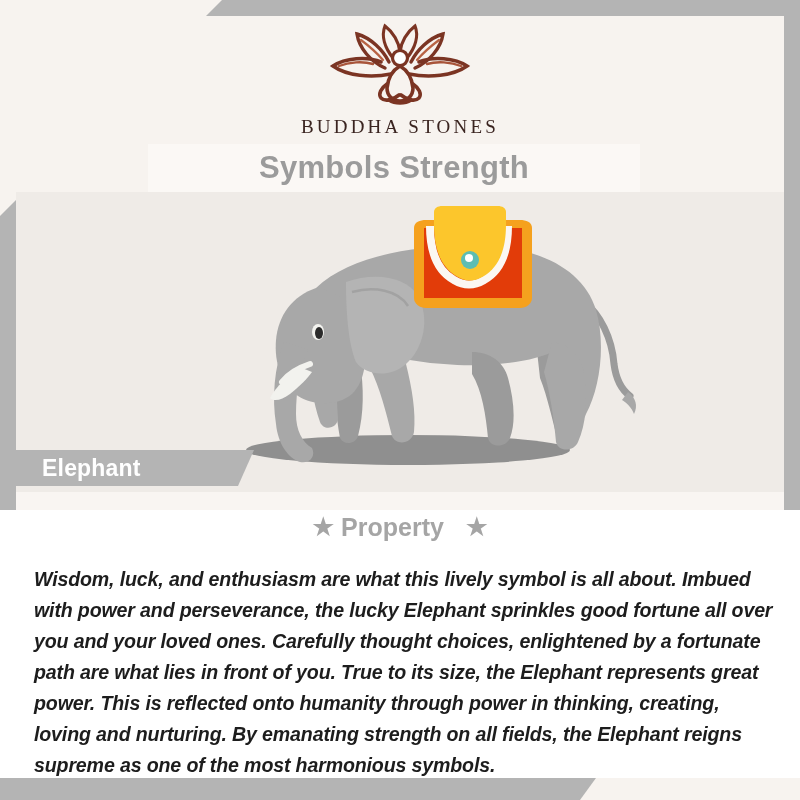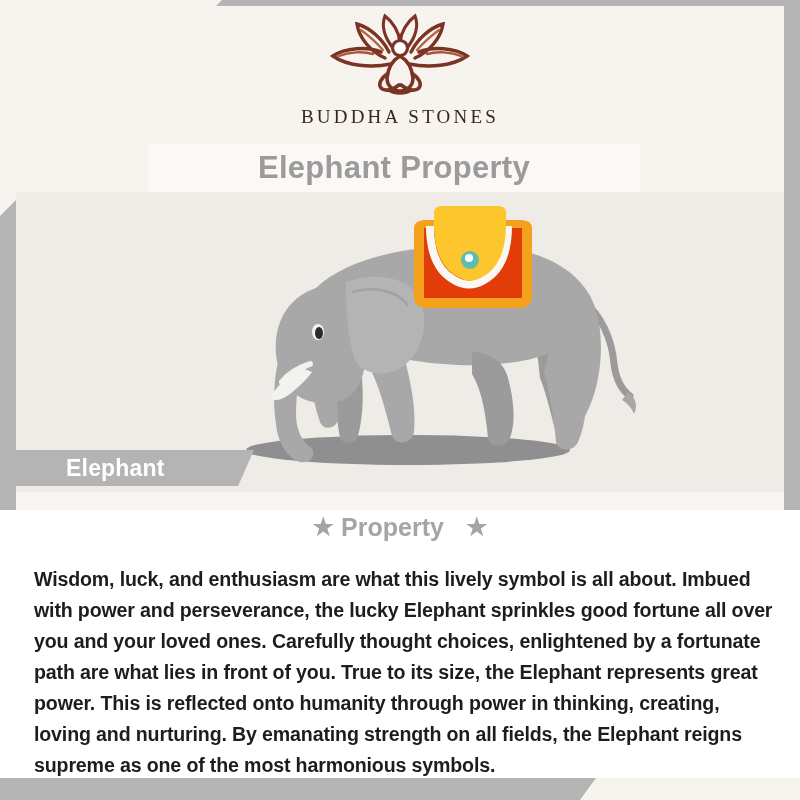--- a/index.html
+++ b/index.html
@@ -47,21 +47,21 @@
     position: absolute;
     left: 0; bottom: 0;
     width: 800px; height: 22px;
     background: #b4b4b4;
     clip-path: polygon(0 0, 596px 0, 580px 22px, 0 22px);
   }
 
   
   .header {
     position: absolute;
-    top: 6px; left: 16px;
+    top: 16px; left: 16px;
     width: 768px; height: 128px;
     background: #f7f3ef;
     display: flex;
     flex-direction: column;
     align-items: center;
     justify-content: flex-start;
   }
   .logo-mark {
     width: 170px;
     height: 92px;
@@ -107,21 +107,21 @@
   .label-banner {
     position: absolute;
     top: 450px; left: 16px;
     width: 238px; height: 36px;
     background: #b4b4b4;
     clip-path: polygon(0 0, 238px 0, 222px 36px, 0 36px);
     display: flex;
     align-items: center;
   }
   .label-text {
-    margin-left: 50px;
+    margin-left: 26px;
     color: #ffffff;
     font-size: 23px;
     font-weight: bold;
     letter-spacing: 0.2px;
   }
 
   
   .traits-strip {
     position: absolute;
     top: 492px; left: 16px;
@@ -163,20 +163,21 @@
   }
   .desc {
     position: absolute;
     top: 0; left: 34px;
     width: 740px;
     font-size: 19.6px;
     font-weight: bold;
     line-height: 31px;
     color: #1d1d1d;
     letter-spacing: -0.15px;
+    font-style: italic;
   }
 </style>
 </head>
 <body>
 
 <div class="poster">
 
   <div class="deco-top"></div>
   <div class="deco-right"></div>
   <div class="deco-left"></div>
@@ -210,21 +211,21 @@
           <path d="M72 62 C66 66 63 72 66 76 C70 80 78 78 84 73"></path>
           <path d="M98 62 C104 66 107 72 104 76 C100 80 92 78 86 73"></path>
           <path d="M74 78 C80 82 90 82 96 78"></path>
         </g>
       </svg>
     </span>
     <span class="logo-word">BUDDHA STONES</span>
   </div>
 
   <div class="title-band">
-    <span class="title-text">Elephant Property</span>
+    <span class="title-text">Symbols Strength</span>
   </div>
 
   <div class="stage">
     <svg width="768" height="300" viewBox="0 0 768 300" aria-hidden="true">
 
       <ellipse cx="392" cy="258" rx="162" ry="15" fill="#8f8f8f"></ellipse>
 
       <path d="M520 150 C534 150 548 158 552 172 C560 196 566 224 560 246 C558 254 546 256 542 248 C536 228 532 206 524 186 Z" fill="#9b9b9b"></path>
 
       <path d="M318 150 C330 148 342 156 344 170 C348 196 348 222 342 244 C340 252 328 254 324 246 C320 224 318 196 314 172 Z" fill="#9b9b9b"></path>

